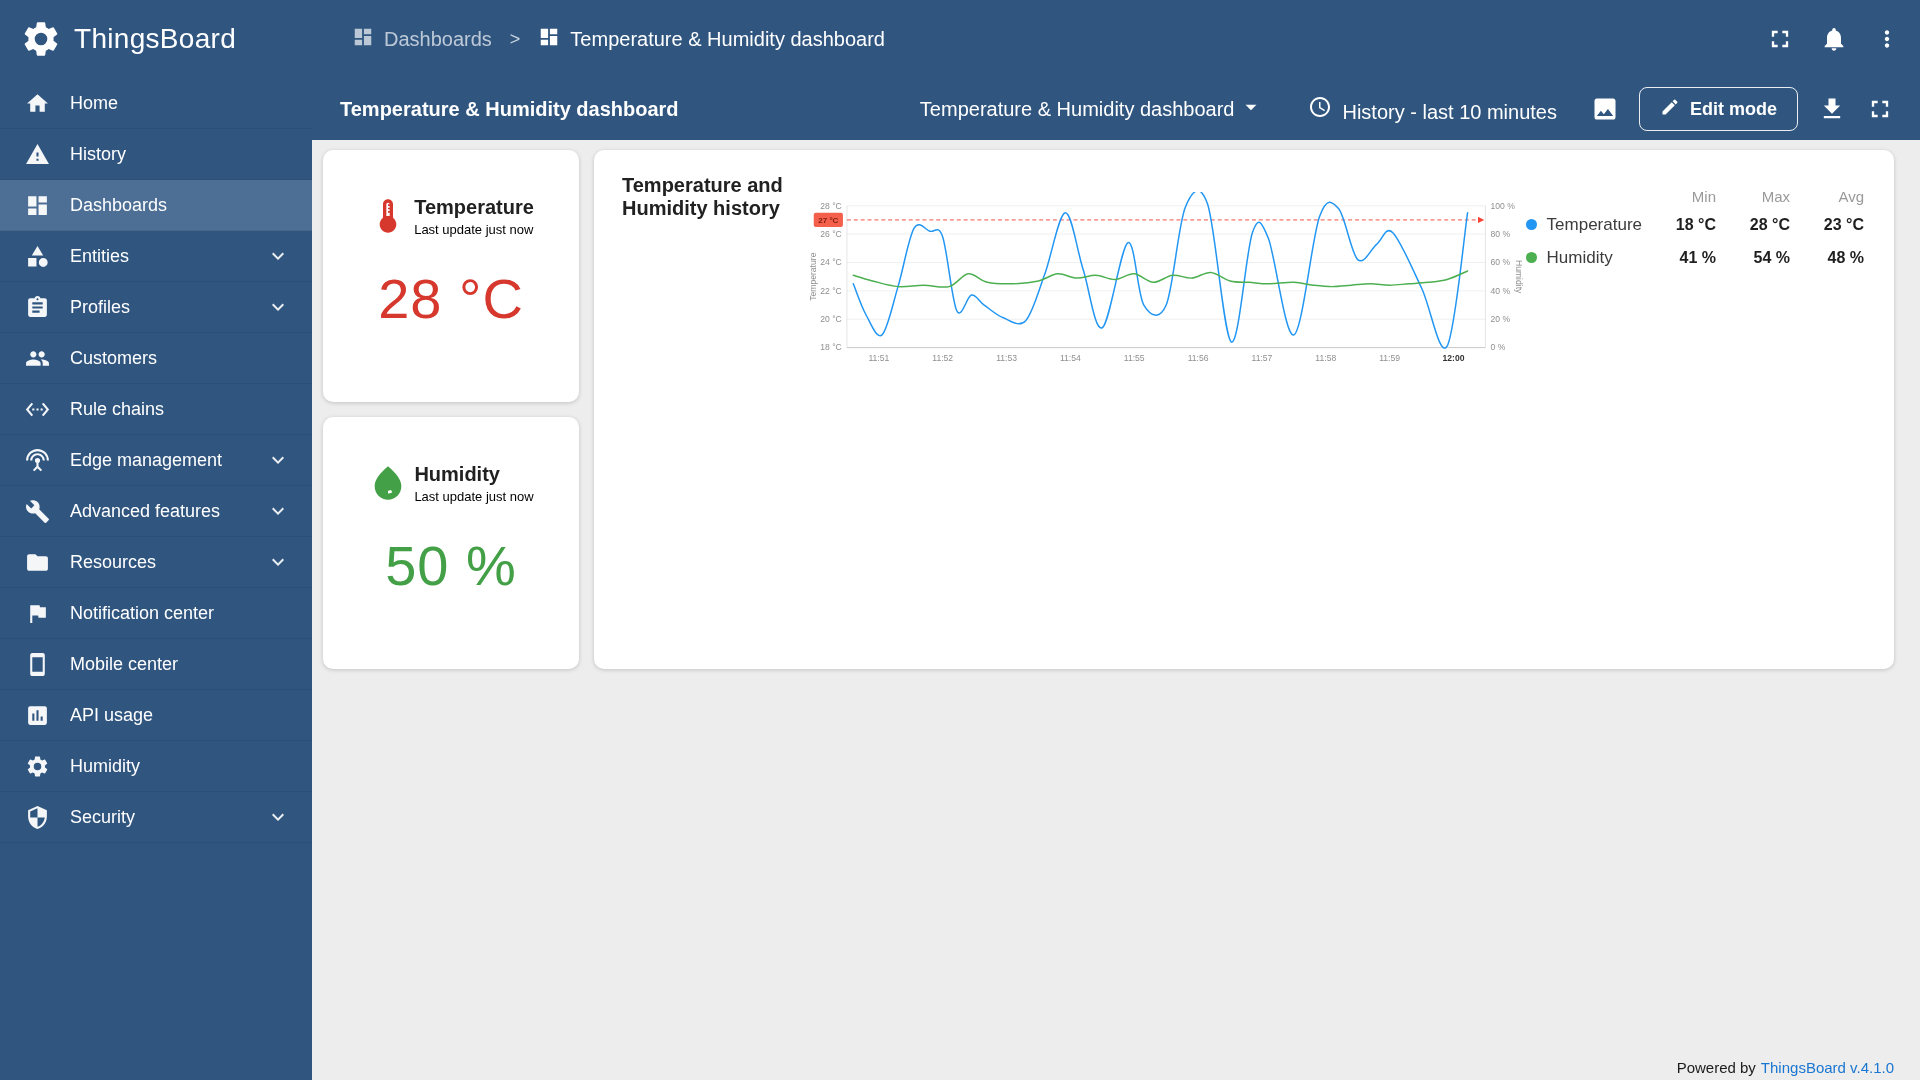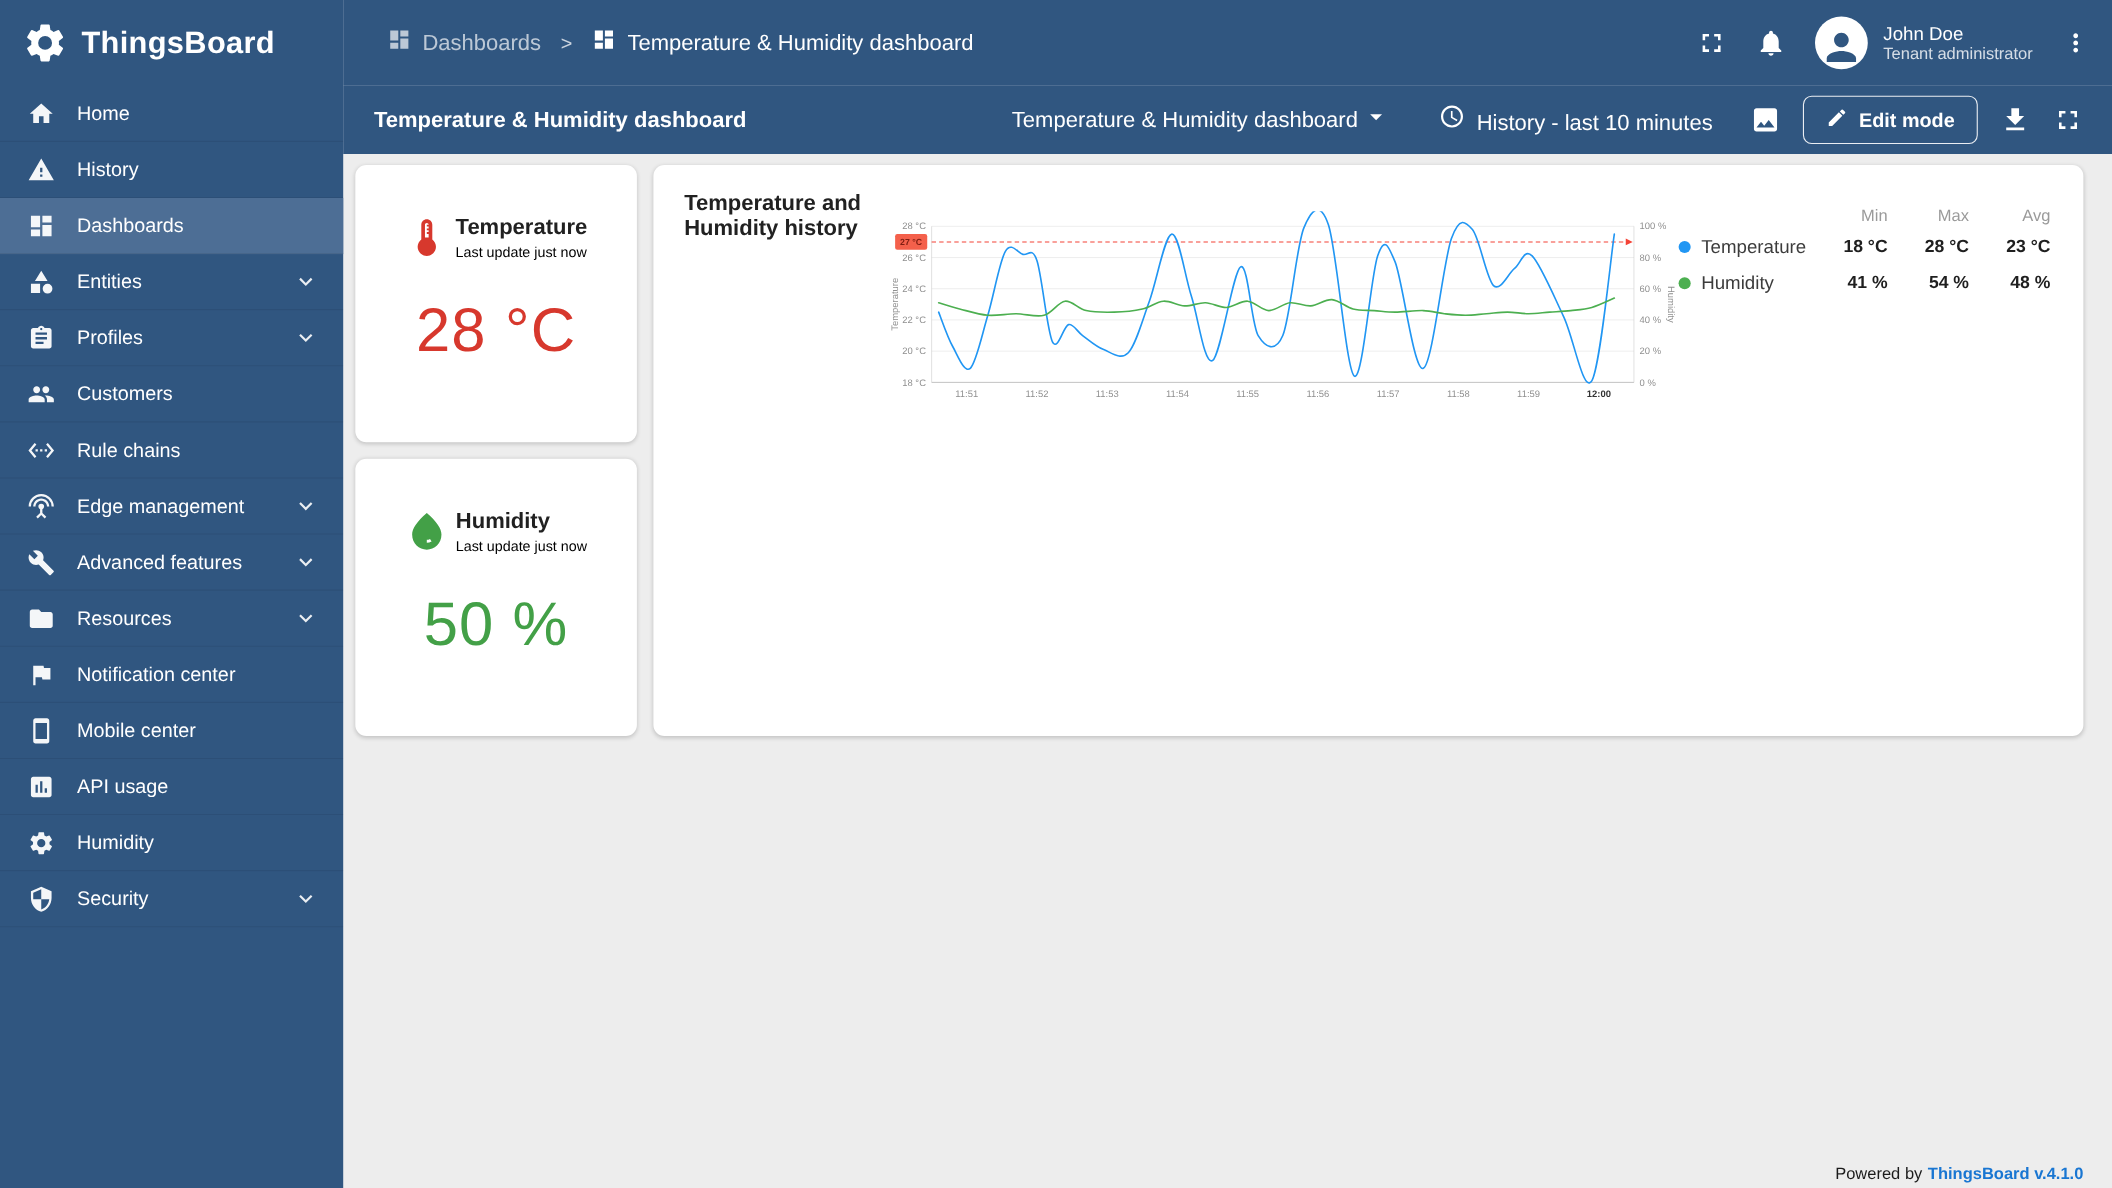--- a/index.html
+++ b/index.html
@@ -7,21 +7,21 @@
     --temp:#d7382d; --hum:#43a047; --link:#1976d2;
   }
   *{margin:0;padding:0;box-sizing:border-box}
   html,body{width:1920px;height:1080px;overflow:hidden}
   body{font-family:"Liberation Sans","DejaVu Sans",sans-serif;background:var(--bg);display:flex;color:#212121}
 
   
   .sidebar{width:312px;min-width:312px;height:1080px;background:var(--primary);color:#fff;display:flex;flex-direction:column;z-index:3}
   .logo-row{height:78px;display:flex;align-items:center;gap:12px;padding:0 20px;flex:none}
   .logo-mark{display:flex;align-items:center}
-  .logo-text{font-size:28px;font-weight:700;letter-spacing:.3px}
+  .logo-text{font-size:28px;font-weight:400;letter-spacing:.3px}
   .nav{display:flex;flex-direction:column}
   .nav-item{height:51px;display:flex;align-items:center;gap:20px;padding:0 22px 0 25px;font-size:18px;font-weight:500;cursor:pointer;border-bottom:1px solid rgba(0,0,0,.07)}
   .nav-item.active{background:var(--active)}
   .nav-icon{width:25px;height:25px;flex:none;display:flex;align-items:center;justify-content:center;opacity:.95}
   .nav-label{flex:1;white-space:nowrap}
   .chev{display:flex;opacity:.9}
 
   
   .main{flex:1;display:flex;flex-direction:column;height:1080px;min-width:0}
 
@@ -72,21 +72,21 @@
 
   .legend{margin-top:10px;padding:0 2px}
   .legend-row{display:grid;grid-template-columns:1fr 74px 74px 74px;align-items:center;height:33px}
   .legend-head{height:24px}
   .lg-name{display:flex;align-items:center;gap:10px;font-size:17px;color:#3c3c3c;cursor:pointer}
   .dot{width:11px;height:11px;border-radius:50%;display:inline-block;flex:none}
   .lg-val{text-align:right;font-size:15px;color:#9a9a9a}
   .lg-strong{font-size:16px;color:#1f1f1f;font-weight:700}
 
   .footer{position:absolute;right:26px;bottom:4px;font-size:15px;color:#1b1b1b;display:flex;gap:5px;align-items:center}
-  .footer a{color:var(--link);font-weight:700;text-decoration:none;cursor:pointer}
+  .footer a{color:var(--link);font-weight:400;text-decoration:none;cursor:pointer}
 </style>
 </head>
 <body>
 
 <aside class="sidebar">
   <div class="logo-row">
     <span class="logo-mark">
       <svg viewBox="0 0 24 24" width="42" height="42" fill="#fff">
           <path d="M19.14 12.94c.04-.3.06-.61.06-.94 0-.32-.02-.64-.07-.94l2.03-1.58a.49.49 0 0 0 .12-.61l-1.92-3.32a.49.49 0 0 0-.59-.22l-2.39.96c-.5-.38-1.03-.7-1.62-.94l-.36-2.54a.48.48 0 0 0-.48-.41h-3.84c-.24 0-.43.17-.47.41l-.36 2.54c-.59.24-1.13.57-1.62.94l-2.39-.96a.49.49 0 0 0-.59.22L2.74 8.87c-.12.21-.08.47.12.61l2.03 1.58c-.05.3-.09.63-.09.94s.02.64.07.94l-2.03 1.58a.49.49 0 0 0-.12.61l1.92 3.32c.12.22.37.29.59.22l2.39-.96c.5.38 1.03.7 1.62.94l.36 2.54c.05.24.24.41.48.41h3.84c.24 0 .44-.17.47-.41l.36-2.54c.59-.24 1.13-.56 1.62-.94l2.39.96c.22.08.47 0 .59-.22l1.92-3.32c.12-.22.07-.47-.12-.61l-2.01-1.58zM12 15.6a3.6 3.6 0 1 1 0-7.2 3.6 3.6 0 0 1 0 7.2z"></path>
         </svg>
@@ -269,31 +269,20 @@
       <button class="icon-btn">
           <svg viewBox="0 0 24 24" width="28" height="28" fill="currentColor">
             <path d="M7 14H5v5h5v-2H7v-3zm-2-4h2V7h3V5H5v5zm12 7h-3v2h5v-5h-2v3zM14 5v2h3v3h2V5h-5z"></path>
           </svg>
         </button>
       <button class="icon-btn">
           <svg viewBox="0 0 24 24" width="28" height="28" fill="currentColor">
             <path d="M12 22c1.1 0 2-.9 2-2h-4c0 1.1.89 2 2 2zm6-6v-5c0-3.07-1.64-5.64-4.5-6.32V4c0-.83-.67-1.5-1.5-1.5s-1.5.67-1.5 1.5v.68C7.63 5.36 6 7.92 6 11v5l-2 2v1h16v-1l-2-2z"></path>
           </svg>
         </button>
-      <div class="user-menu">
-        <span class="avatar">
-            <svg viewBox="0 0 24 24" width="40" height="40" fill="var(--primary)">
-              <path d="M12 12c2.21 0 4-1.79 4-4s-1.79-4-4-4-4 1.79-4 4 1.79 4 4 4zm0 2c-2.67 0-8 1.34-8 4v2h16v-2c0-2.66-5.33-4-8-4z"></path>
-            </svg>
-          </span>
-        <div>
-          <div class="user-name">John Doe</div>
-          <div class="user-role">Tenant administrator</div>
-        </div>
-      </div>
       <button class="icon-btn">
           <svg viewBox="0 0 24 24" width="26" height="26" fill="currentColor">
             <path d="M12 8c1.1 0 2-.9 2-2s-.9-2-2-2-2 .9-2 2 .9 2 2 2zm0 2c-1.1 0-2 .9-2 2s.9 2 2 2 2-.9 2-2-.9-2-2-2zm0 6c-1.1 0-2 .9-2 2s.9 2 2 2 2-.9 2-2-.9-2-2-2z"></path>
           </svg>
         </button>
     </div>
   </header>
 
   <div class="toolbar">
     <div class="db-title">Temperature &amp; Humidity dashboard</div>

